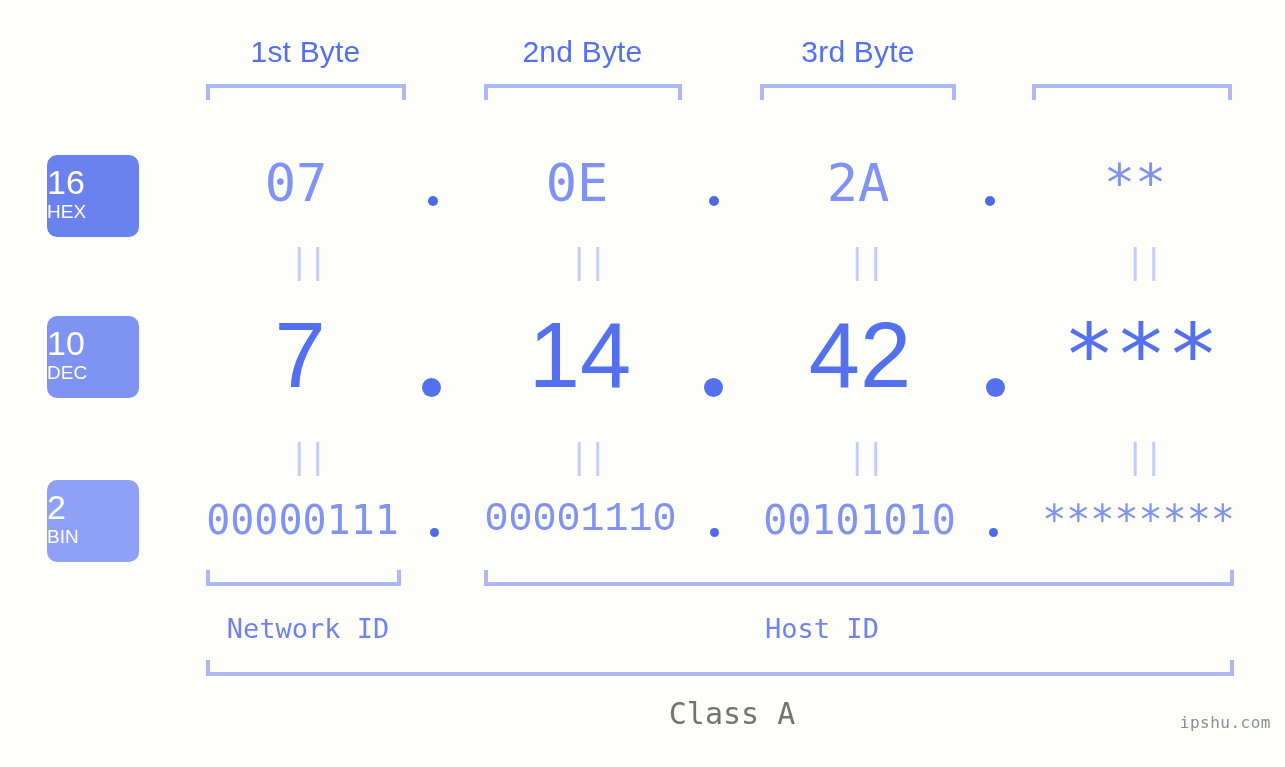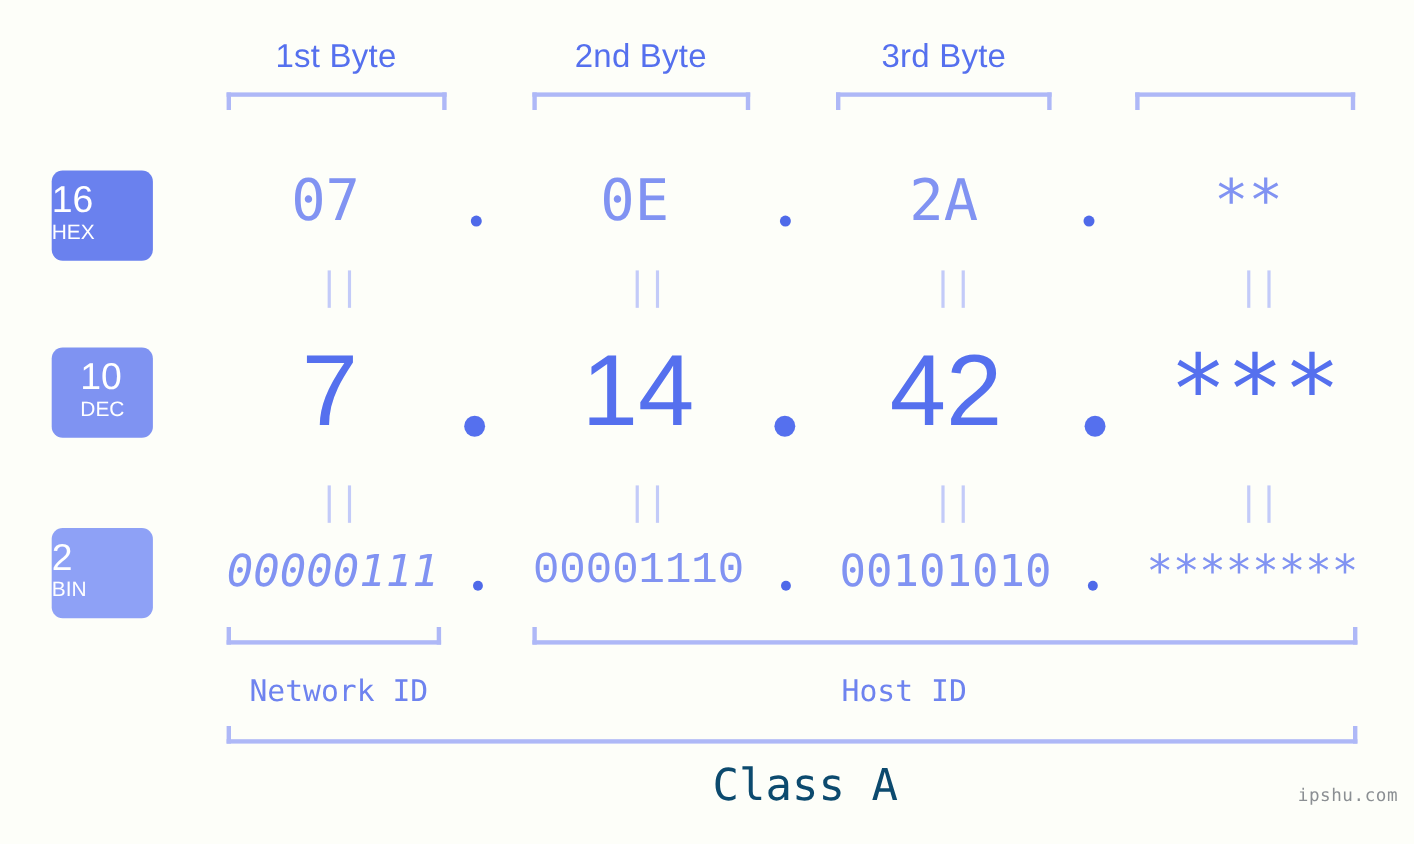--- a/index.html
+++ b/index.html
@@ -64,21 +64,21 @@
     line-height: 38px;
     font-weight: 400;
   }
   .badge .word {
     display: block;
     font-size: 19px;
     line-height: 22px;
     font-weight: 400;
   }
   #badge-hex { top: 155px; height: 82px; background: #6a81ee; }
-  #badge-dec { top: 316px; height: 82px; background: #7f93f2; padding-left: 26px; }
+  #badge-dec { top: 316px; height: 82px; background: #7f93f2; }
   #badge-bin { top: 480px; height: 82px; background: #8ea1f6; }
 
   
   .val {
     position: absolute;
     text-align: center;
     white-space: nowrap;
     color: #8193f2;
   }
 
@@ -175,22 +175,22 @@
     font-size: 27px;
     color: #6e83ef;
     font-family: "DejaVu Sans Mono", "Liberation Mono", monospace;
     white-space: nowrap;
   }
   #lbl-network, #lbl-host { top: 612px; height: 34px; line-height: 34px; }
   #lbl-class {
     top: 694px;
     height: 40px;
     line-height: 40px;
-    font-size: 40px;
-    color: #0c4a6e;
+    font-size: 30px;
+    color: #737373;
   }
 
   
   #watermark {
     position: absolute;
     right: 14px;
     top: 713px;
     font-size: 16px;
     color: #8b8f93;
     font-family: "DejaVu Sans Mono", "Liberation Mono", monospace;
@@ -248,21 +248,21 @@
     <div class="dot" style="left:986px;"></div>
     <div class="val stars" style="left:1046px;width:190px;">***</div>
   </div>
 
   <div class="eq eq-row-2" style="left:289px;">||</div>
   <div class="eq eq-row-2" style="left:569px;">||</div>
   <div class="eq eq-row-2" style="left:847px;">||</div>
   <div class="eq eq-row-2" style="left:1125px;">||</div>
 
   <div class="row-bin">
-    <div class="val" style="left:200px;width:205px;font-style:italic;">00000111</div>
+    <div class="val" style="left:200px;width:205px;">00000111</div>
     <div class="dot" style="left:430px;"></div>
     <div class="val" style="left:478px;width:205px;font-family:Liberation Mono, monospace;">00001110</div>
     <div class="dot" style="left:710px;"></div>
     <div class="val" style="left:757px;width:205px;text-align:center;">00101010</div>
     <div class="dot" style="left:989px;"></div>
     <div class="val" style="left:1036px;width:205px;">********</div>
   </div>
 
   <div class="bot-bracket" id="br-network" style="left:206px;width:195px;"></div>
   <div class="bot-bracket" id="br-host" style="left:484px;width:750px;"></div>

